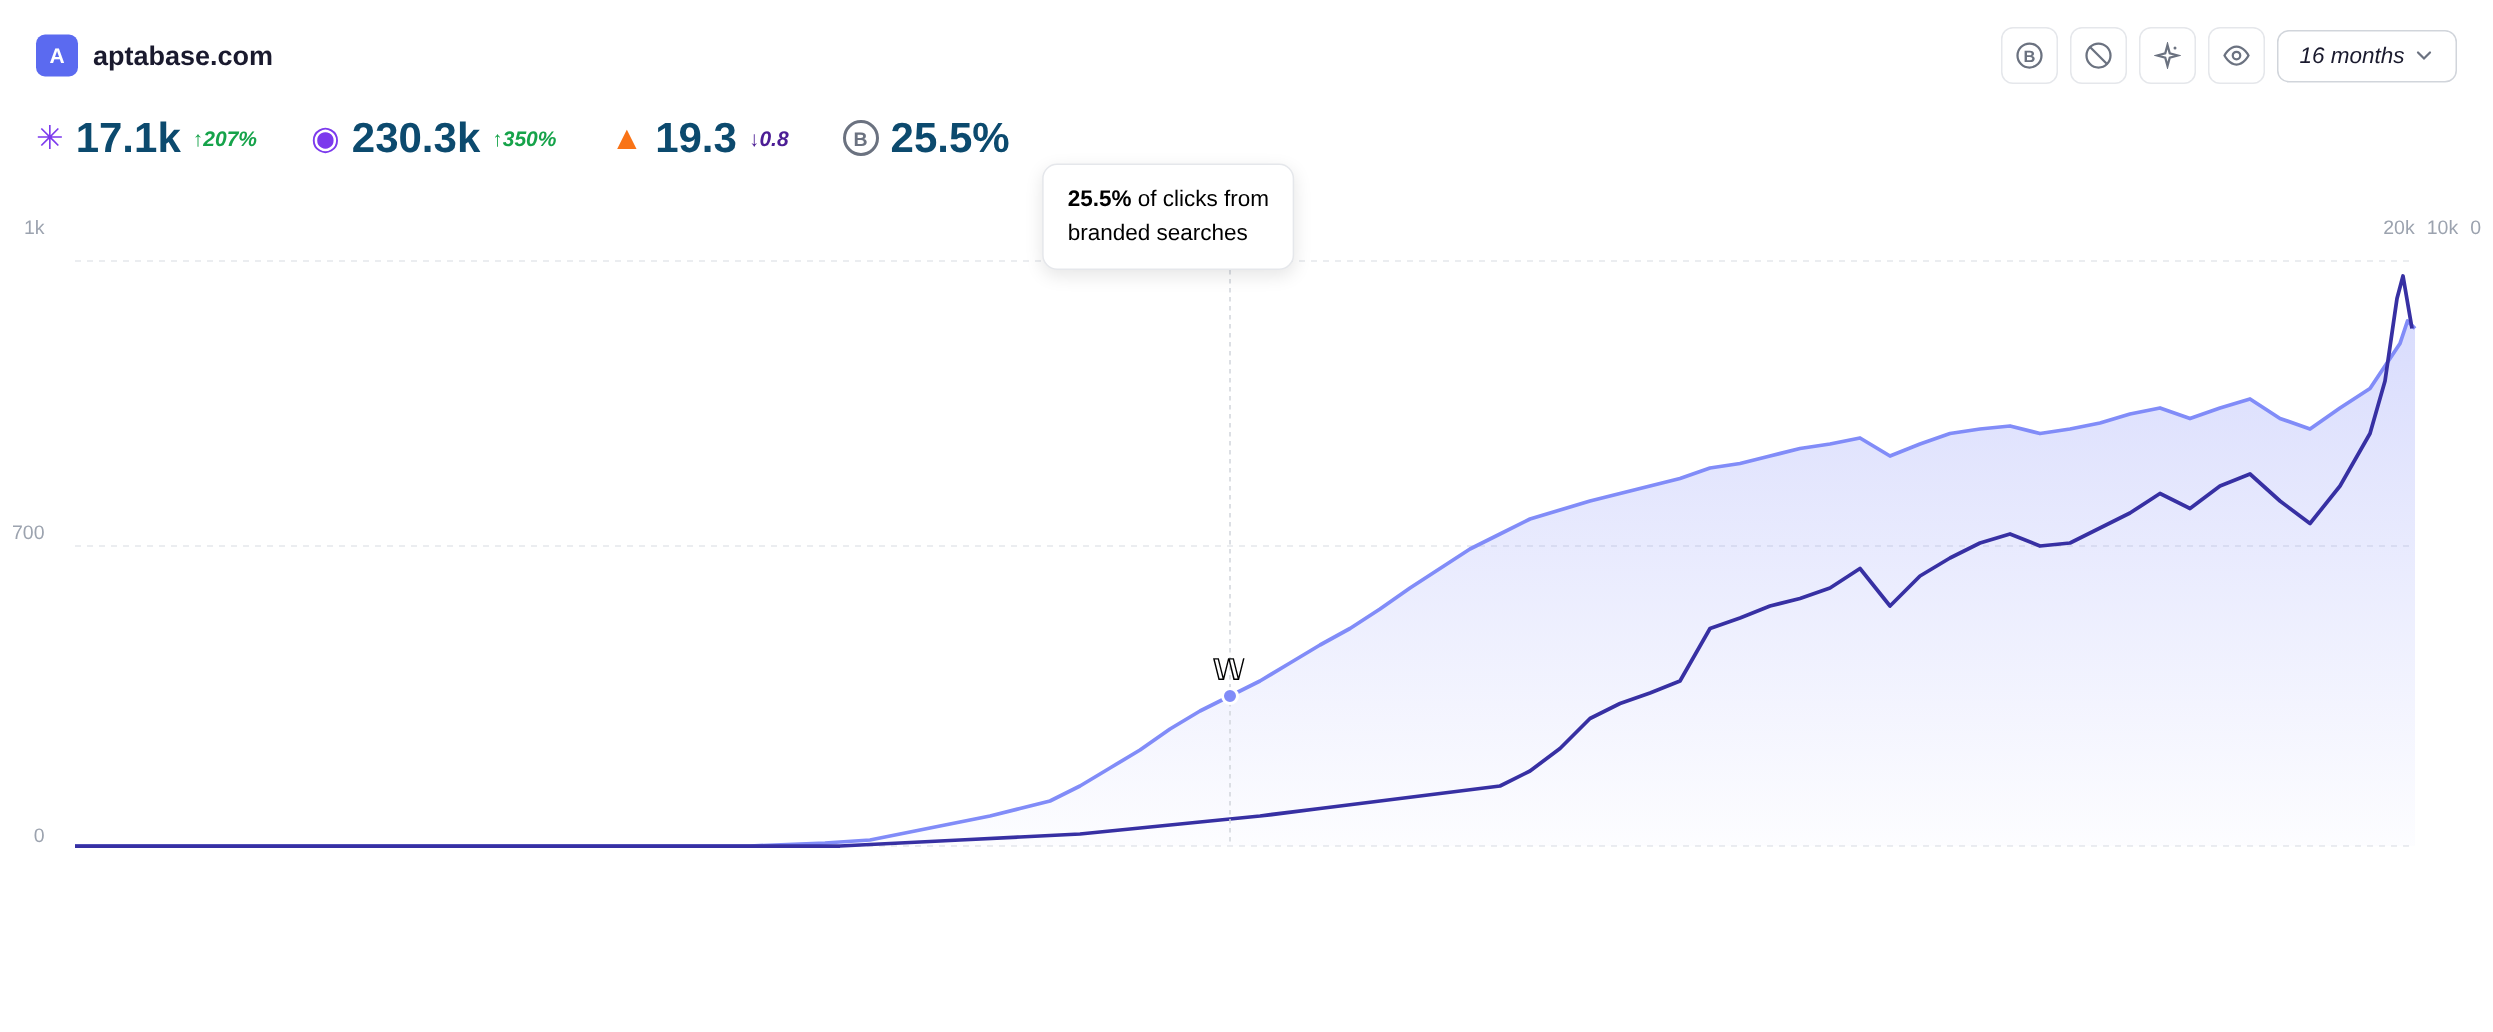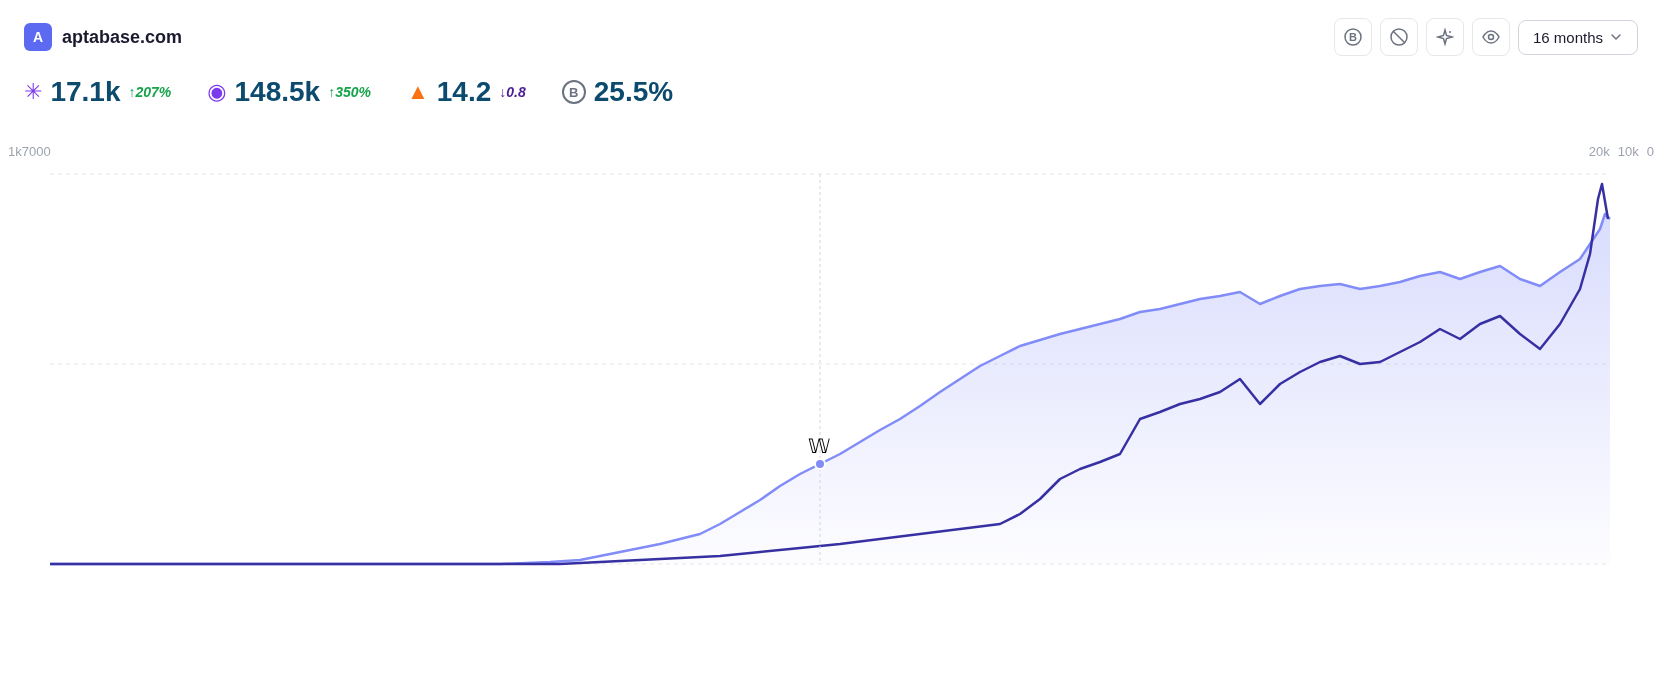--- a/index.html
+++ b/index.html
@@ -69,20 +69,21 @@
       align-items: center;
       gap: 6px;
       border: 1px solid #d1d5db;
       border-radius: 8px;
       padding: 8px 14px;
       background: #ffffff;
       cursor: pointer;
       font-size: 15px;
       font-weight: 500;
       color: #1a1a2e;
+      font-style: italic;
     }
 
     .metrics-row {
       display: flex;
       align-items: center;
       gap: 36px;
       padding: 8px 24px 16px 24px;
     }
 
     .metric-item {
@@ -192,42 +193,42 @@
 <div class="metrics-row">
 
   <div class="metric-item">
     <span style="color:#7c3aed; font-size:22px;">✳</span>
     <span class="metric-value">17.1k</span>
     <span class="metric-change up">↑207%</span>
   </div>
 
   <div class="metric-item">
     <span style="color:#7c3aed; font-size:22px;">◉</span>
-    <span class="metric-value">148.5k</span>
+    <span class="metric-value">230.3k</span>
     <span class="metric-change up">↑350%</span>
   </div>
 
   <div class="metric-item">
     <span style="color:#f97316; font-size:22px;">▲</span>
-    <span class="metric-value">14.2</span>
+    <span class="metric-value">19.3</span>
     <span class="metric-change down">↓0.8</span>
   </div>
 
   <div class="metric-item">
     <span style="display:inline-flex;align-items:center;justify-content:center;width:24px;height:24px;border:2px solid #6b7280;border-radius:50%;font-size:13px;font-weight:700;color:#6b7280;">B</span>
     <span class="metric-value">
       <span>25.5</span><span>%</span>
     </span>
   </div>
 </div>
 
 <div class="chart-area" style="position:relative; width:1662px; height:490px; padding:0;">
 
   
-  <div style="position:absolute; left:8px; top:20px; height:420px; display:flex; flex-direction:row; justify-content:space-between;">
+  <div style="position:absolute; left:8px; top:20px; height:420px; display:flex; flex-direction:column; justify-content:space-between;">
     <span class="y-label">1k</span>
     <span class="y-label">700</span>
     <span class="y-label">0</span>
   </div>
 
   
   <div style="position:absolute; right:8px; top:20px; height:420px; display:flex; flex-direction:row; justify-content:space-between;">
     <span class="y-label-right">20k</span>
     <span class="y-label-right">10k</span>
     <span class="y-label-right">0</span>
@@ -292,17 +293,21 @@
       L1590,130 L1598,75 L1602,60 L1608,95
     " fill="none" stroke="#3730a3" stroke-width="2.5" stroke-linejoin="round"></path>
 
     <line x1="820" y1="50" x2="820" y2="440" stroke="#d1d5db" stroke-width="1" stroke-dasharray="3,3"></line>
 
     <circle cx="820" cy="340" r="5" fill="#818cf8" stroke="white" stroke-width="2"></circle>
 
   </svg>
 
   
+  <div class="tooltip" style="position:absolute; top:-15px; left:720px;">
+    <span class="tooltip-bold">25.5%</span>
+    <span> of clicks from<br>branded searches</span>
+  </div>
 
   
   <div style="position:absolute; top:310px; left:808px; font-size:20px; pointer-events:none;">𝕎</div>
 
 </div>
 
 </body></html>

